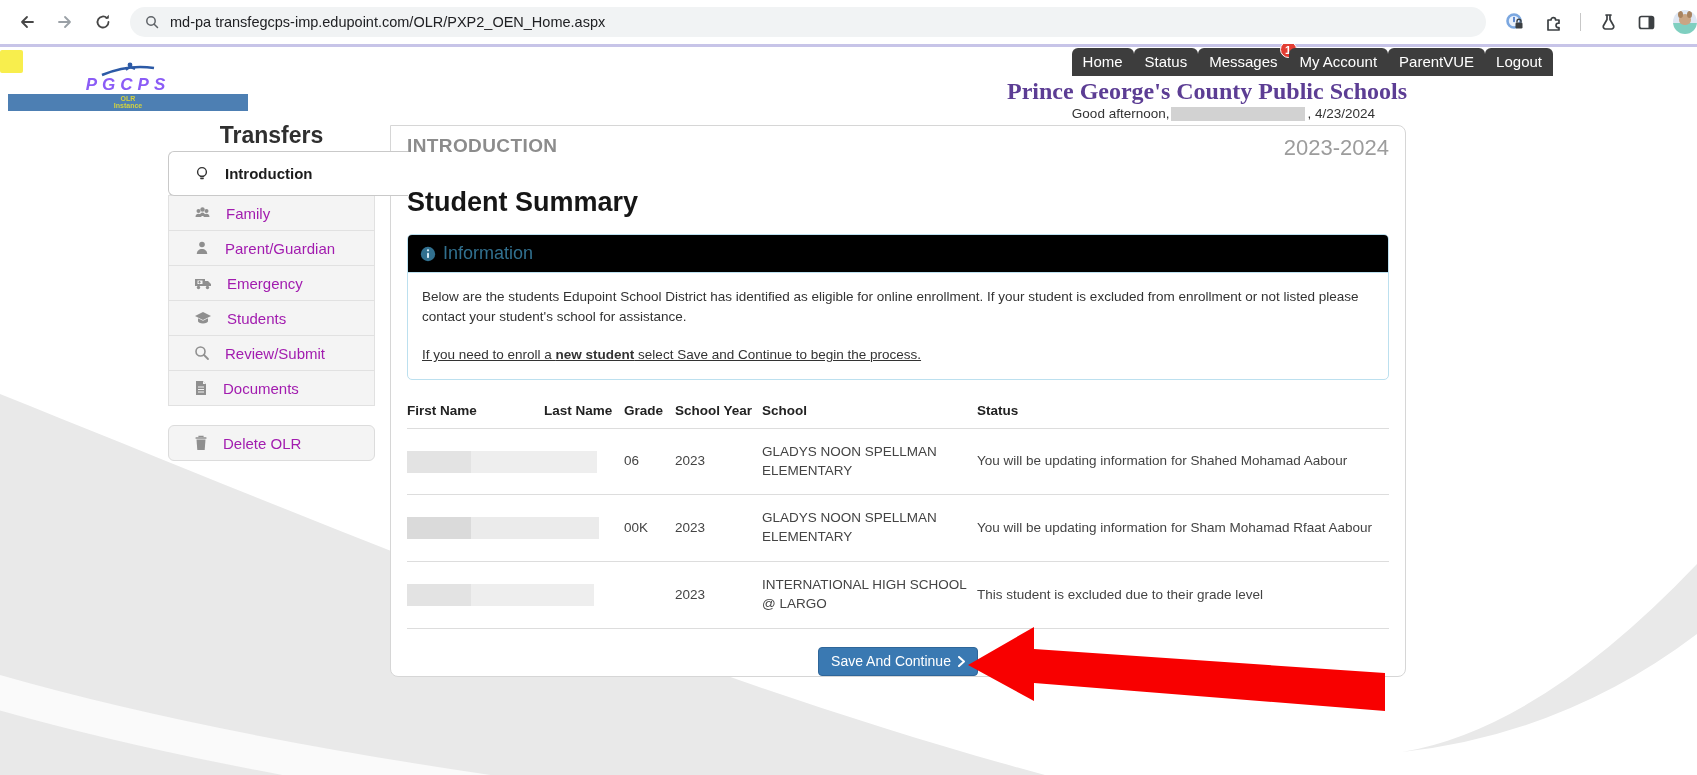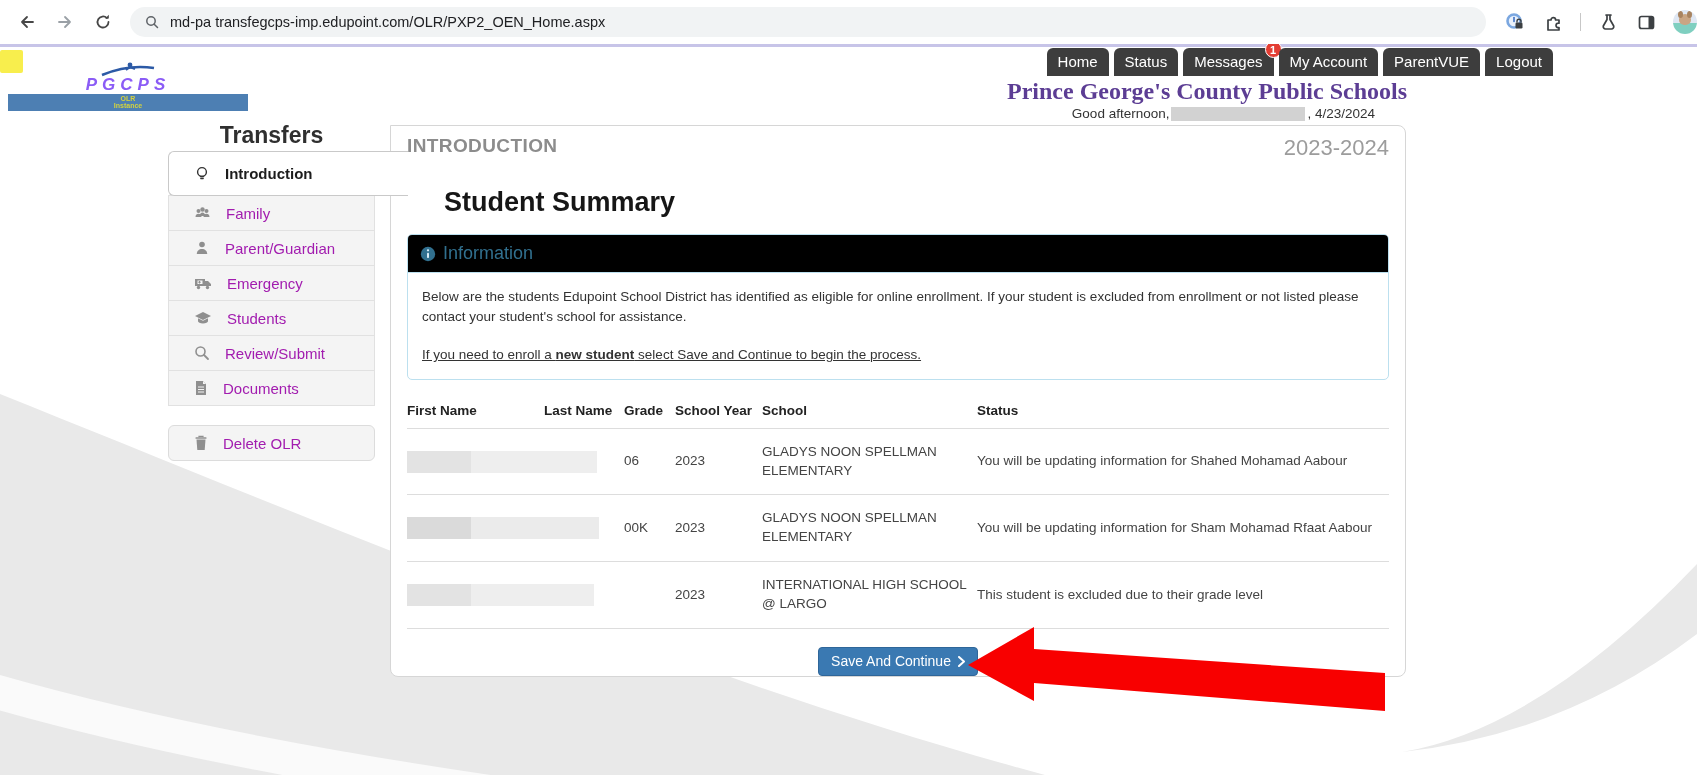--- a/index.html
+++ b/index.html
@@ -25,21 +25,21 @@
 
   
   .page { position:relative; width:1697px; height:735px; background:#fff; overflow:hidden; }
   .accent-line { position:absolute; left:0; top:0; width:100%; height:3px; background:#c7c4e8; z-index:3; }
   .bg-svg { position:absolute; left:0; top:0; z-index:0; pointer-events:none; }
 
   .yellow-marker { position:absolute; left:0; top:6px; width:23px; height:23px; background:#f8ee4d;
       border-radius:2px; z-index:4; }
 
   
-  .topnav { position:absolute; top:4px; right:144px; display:flex; gap:5px; align-items:flex-start; z-index:4; }
+  .topnav { position:absolute; top:4px; right:144px; display:flex; align-items:flex-start; z-index:4; }
   .navbtn { position:relative; background:#3d3d3d; color:#fff; font-size:15px; padding:5px 11px 6px;
       border-radius:6px 6px 0 0; cursor:pointer; white-space:nowrap; }
   .badge { position:absolute; top:-7px; right:-8px; min-width:17px; height:17px; border-radius:50%;
       background:#e33d33; color:#fff; font-size:11px; font-weight:bold; display:flex;
       align-items:center; justify-content:center; border:1px solid #fff; }
 
   
   .logo { position:absolute; left:8px; top:18px; width:240px; z-index:2; text-align:center; cursor:pointer; }
   .logo .swoosh { margin:0 auto; width:56px; height:15px; position:relative; }
   .logo .pgcps { color:#8b5cf6; font-weight:bold; font-size:17px; letter-spacing:5px; line-height:15px;font-style:italic; }
@@ -65,21 +65,21 @@
       border-right:none; border-radius:6px 0 0 6px; color:#1d1d1d; font-weight:bold; z-index:5; height:45px; }
   .sitem.active svg { color:#333; }
   .sitem.delete { margin-top:19px; border-radius:6px; border:1px solid #dcdcdc; }
 
   
   .panel { position:absolute; left:390px; top:81px; width:1016px; height:552px; background:#fff;
       border:1px solid #d6d6d6; border-radius:0 8px 8px 8px; z-index:1; padding:9px 16px 0; }
   .panel-head { display:flex; justify-content:space-between; align-items:flex-start; }
   .section-title { font-size:19px; font-weight:bold; color:#8c8c8c; letter-spacing:.4px; }
   .school-year { font-size:22px; font-weight:normal; color:#9c9c9c; }
-  .page-title { margin-top:26px; font-size:27px; font-weight:bold; color:#161616;margin-left:37px; }
+  .page-title { margin-top:26px; font-size:27px; font-weight:bold; color:#161616; }
 
   .info-panel { margin-top:16px; border:1px solid #bce0ef; border-radius:5px; }
   .info-head { background:#000000; color:#31708f; font-size:18px; padding:8px 12px;
       border-radius:4px 4px 0 0; display:flex; align-items:center; gap:7px; }
   .info-body { padding:14px; font-size:13.5px; color:#333; line-height:1.45; border-top:1px solid #bce0ef; }
   .info-body p + p { margin-top:19px;text-decoration:underline; }
   .new-student { font-weight:bold; text-decoration:underline; }
 
   table.students { width:100%; border-collapse:collapse; margin-top:19px; font-size:13.5px; }
   table.students th { text-align:left; vertical-align:top; font-weight:bold; color:#222;

